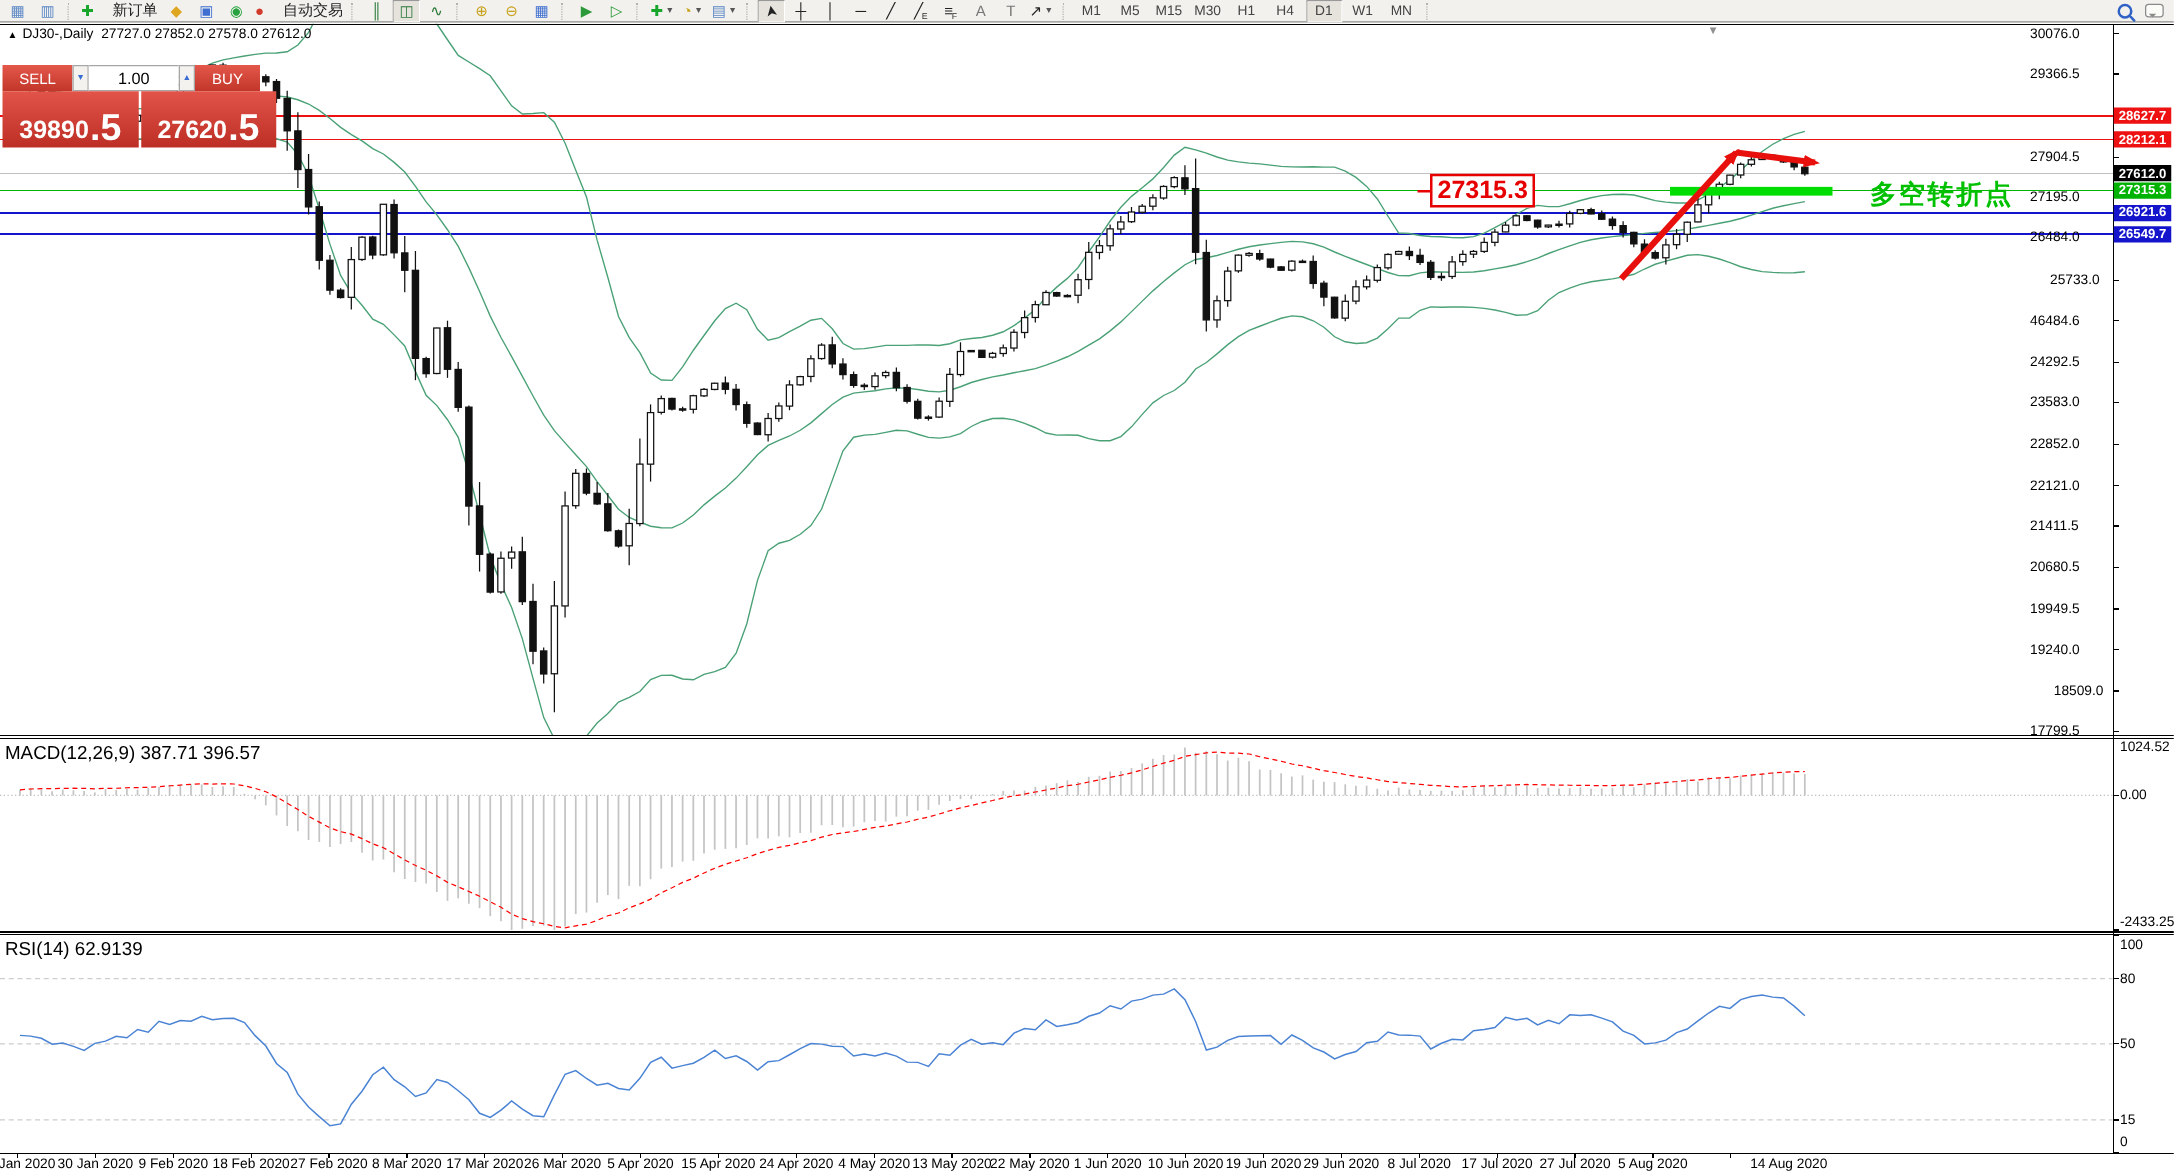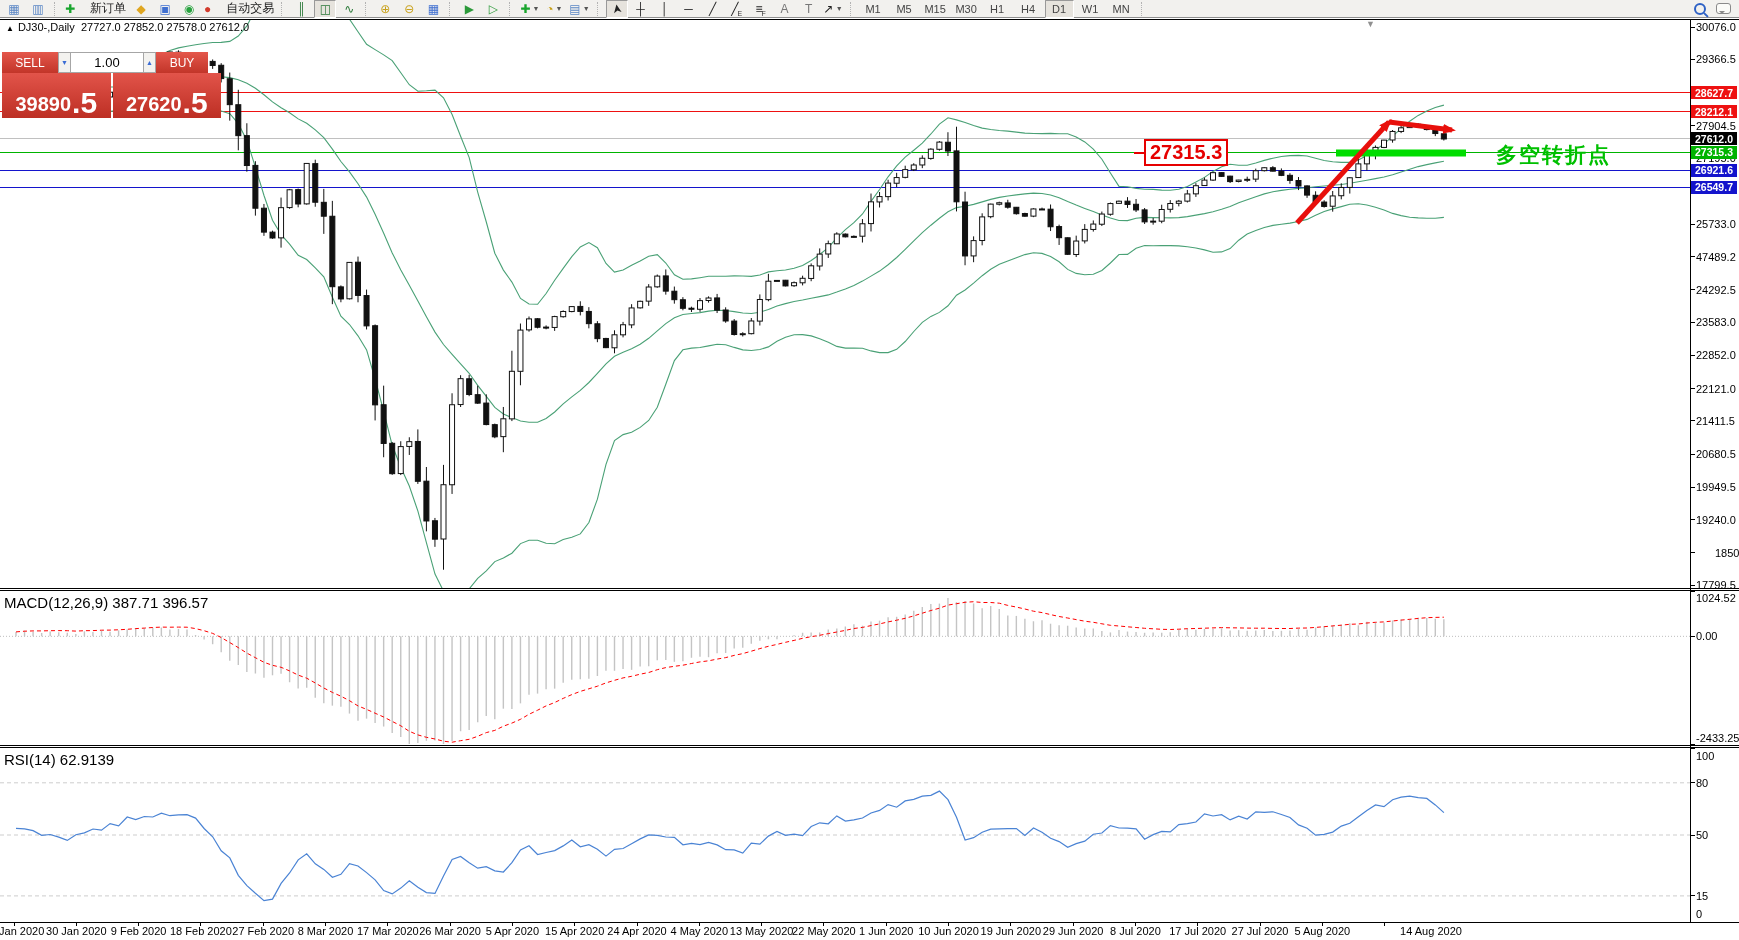--- a/index.html
+++ b/index.html
@@ -23,21 +23,21 @@
   .icon-search::after{content:"";position:absolute;width:6px;height:2px;background:#2f62c5;
           transform:rotate(45deg);right:-5px;bottom:-3px;border-radius:1px;}
   .icon-chat{width:13px;height:9px;border:1px solid #8a8a8a;border-radius:3px;background:#fbfbf8;position:relative;}
   .icon-chat::after{content:"";position:absolute;left:2px;bottom:-4px;border:3px solid transparent;border-top-color:#8a8a8a;}
   
   #chart-stage{position:absolute;inset:0;}
   #chart-svg{position:absolute;left:0;top:0;z-index:1;}
   #overlay{position:absolute;inset:0;z-index:2;pointer-events:none;}
   #chart-header{position:absolute;left:6px;top:21px;font-size:11px;color:#000;z-index:4;white-space:nowrap;}
   #chart-header .tri{font-size:8px;margin-right:4px;}
-  .ax{position:absolute;left:1696px;font-size:11px;color:#000;white-space:nowrap;}
+  .ax{position:absolute;left:1624px;font-size:11px;color:#000;white-space:nowrap;}
   .axbox{position:absolute;left:1691px;width:46px;height:13px;font-size:10.5px;font-weight:bold;color:#fff;
          display:flex;align-items:center;justify-content:center;white-space:nowrap;}
   .subax{position:absolute;left:1696px;font-size:11px;color:#000;}
   .dt{position:absolute;top:925px;font-size:11px;color:#000;transform:translateX(-50%);white-space:nowrap;}
   .indlab{position:absolute;left:4px;font-size:15px;color:#000;z-index:3;}
   #macd-label{top:594px;} #rsi-label{top:751px;}
   #shift-marker{position:absolute;left:1366px;top:19px;font-size:9px;color:#909090;z-index:3;}
   
   #trade-panel{position:absolute;left:2px;top:52px;width:219px;z-index:5;user-select:none;}
   .tp-row1{display:flex;height:21px;}
@@ -784,22 +784,22 @@
         <line x1="1322.3" y1="922" x2="1322.3" y2="926"></line>
         <line x1="1384.6" y1="922" x2="1384.6" y2="926"></line>
       </g>
     </svg>
   <div id="overlay">
       <span class="ax" style="top: 21px;">30076.0</span>
       <span class="ax" style="top: 53.2487px;">29366.5</span>
       <span class="ax" style="top: 119.701px;">27904.5</span>
       <span class="ax" style="top: 151.949px;">27195.0</span>
       <span class="ax" style="top: 184.266px;">26484.0</span>
-      <span class="ax" style="top: 218.401px;">25733.0</span>
-      <span class="ax" style="top: 250.65px;">47489.2</span>
+      <span class="ax" style="top: 218.401px; margin-left: 16px;">25733.0</span>
+      <span class="ax" style="top: 250.65px;">46484.6</span>
       <span class="ax" style="top: 283.876px;">24292.5</span>
       <span class="ax" style="top: 316.124px;">23583.0</span>
       <span class="ax" style="top: 349.35px;">22852.0</span>
       <span class="ax" style="top: 382.576px;">22121.0</span>
       <span class="ax" style="top: 414.825px;">21411.5</span>
       <span class="ax" style="top: 448.051px;">20680.5</span>
       <span class="ax" style="top: 481.277px;">19949.5</span>
       <span class="ax" style="top: 513.525px;">19240.0</span>
       <span class="ax" style="top: 546.751px; margin-left: 19px;">18509.0</span>
       <span class="ax" style="top: 579px;">17799.5</span>

